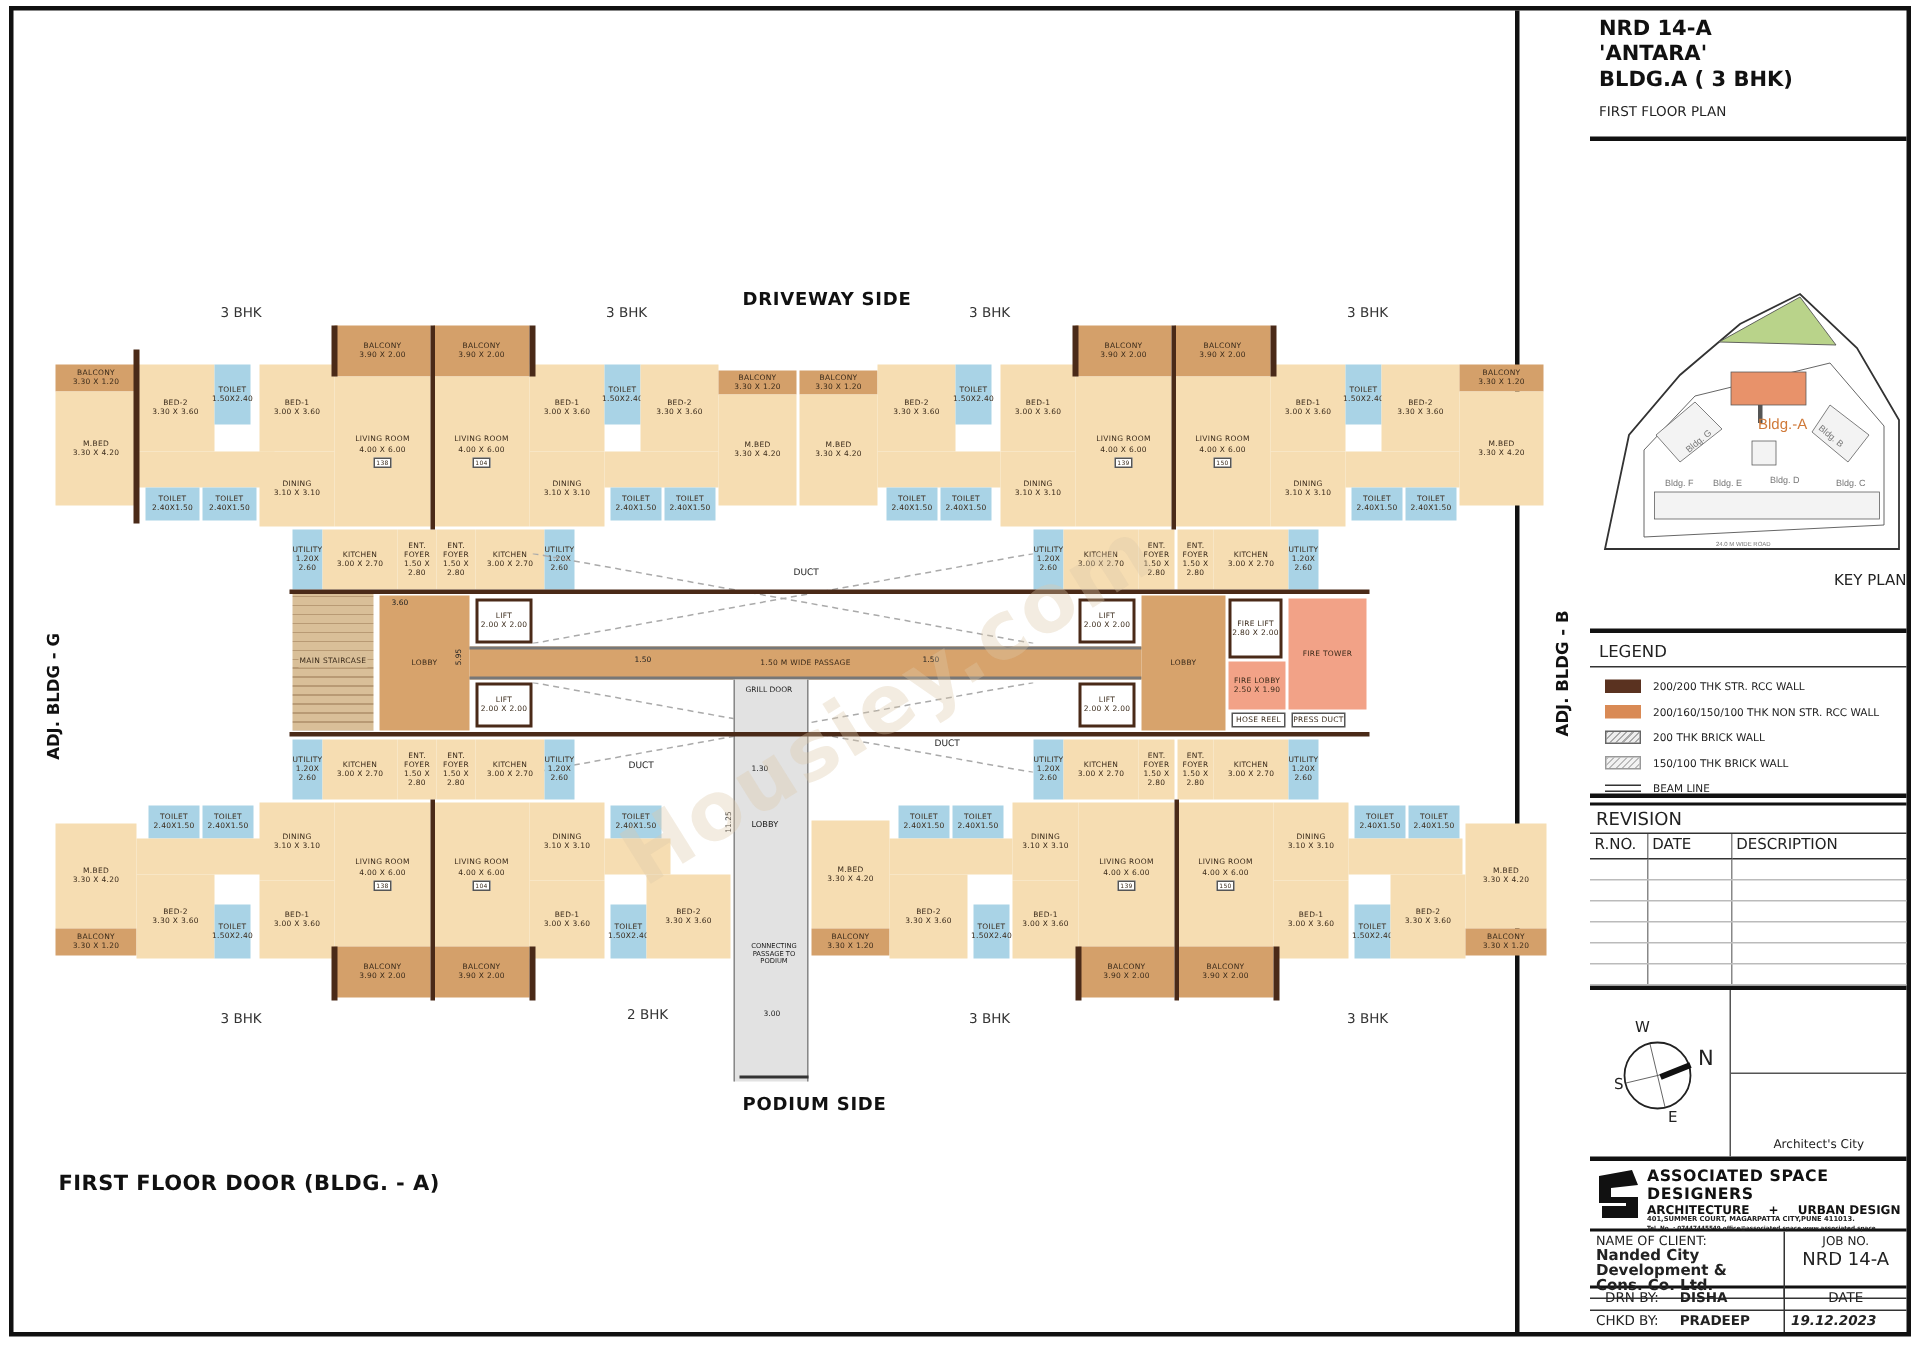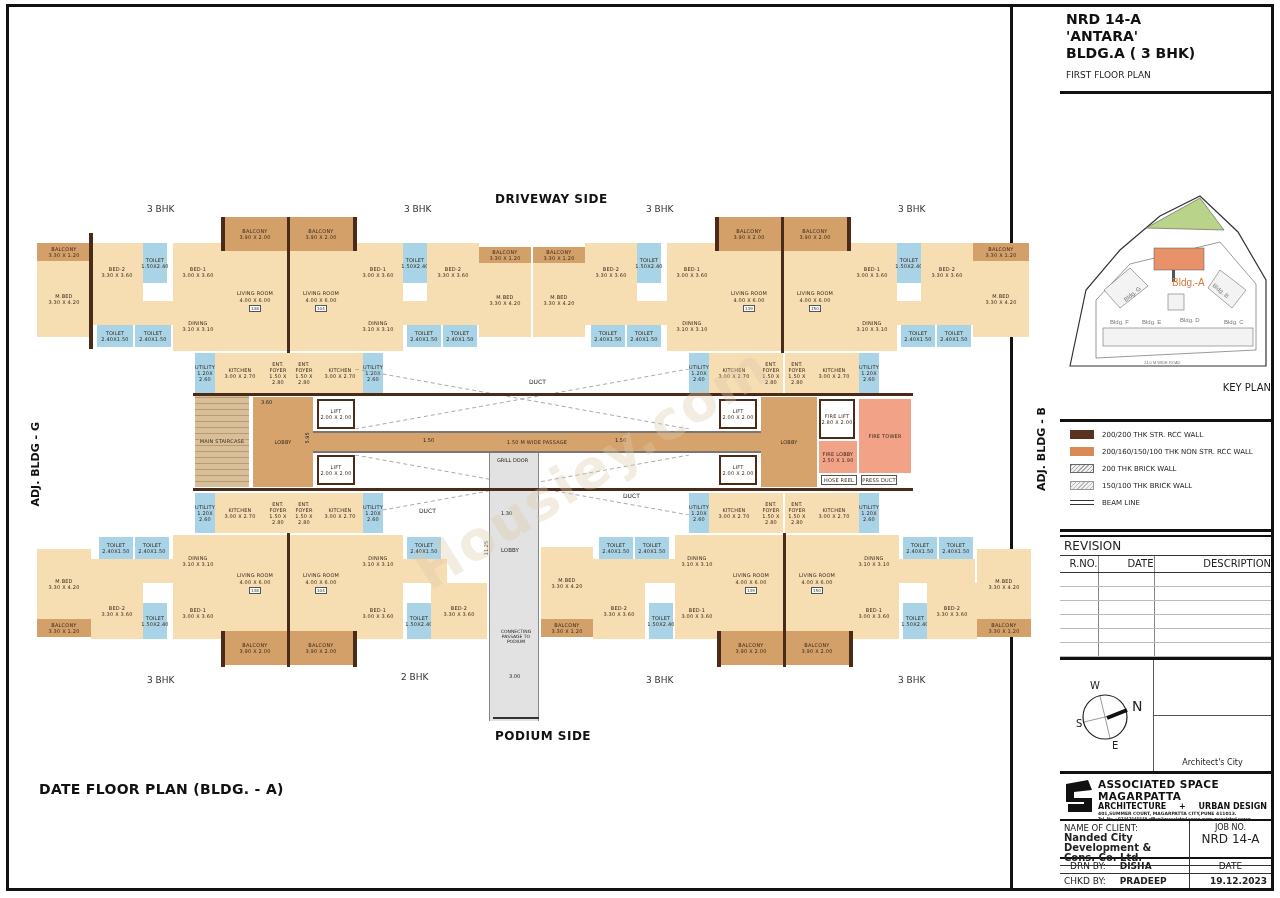--- a/index.html
+++ b/index.html
@@ -29,47 +29,47 @@
   .pbox { position: absolute; left: 0; width: 211px; border-bottom: 3px solid #111; }
   .hdr-big { font-weight: bold; font-size: 14px; line-height: 17px; color: #111; }
   .legend-row { display: flex; align-items: center; height: 17px; font-size: 7px; color: #222; }
   .sw { width: 24px; height: 9px; margin-right: 8px; }
   .sw-dark { background: #5a3220; }
   .sw-orange { background: #d98a55; }
   .sw-hatch { background: repeating-linear-gradient(135deg, #aaa 0 1px, #eee 1px 3px); border: 1px solid #666; }
   .sw-hatch2 { background: repeating-linear-gradient(135deg, #bbb 0 1px, #f2f2f2 1px 3px); border: 1px solid #999; }
   .sw-beam { height: 5px; border-top: 1px solid #333; border-bottom: 1px solid #333; }
   .rev-table { width: 100%; border-collapse: collapse; font-size: 9px; }
-  .rev-table td, .rev-table th { border-right: 1px solid #888; border-bottom: 1px solid #bbb; height: 14px; text-align: right; padding-left: 3px; font-weight: normal; }
+  .rev-table td, .rev-table th { border-right: 1px solid #888; border-bottom: 1px solid #bbb; height: 14px; text-align: left; padding-left: 3px; font-weight: normal; }
   .rev-table th { border-bottom: 1px solid #333; height: 16px; font-size: 10px; }
   .firm { display: flex; padding: 4px 4px; }
   .firm-name { font-weight: bold; font-size: 10.5px; letter-spacing: 0.4px; color: #111; }
   .firm-sub { font-weight: bold; font-size: 8px; display: flex; justify-content: space-between; color: #111; }
   .firm-addr { font-weight: bold; font-size: 4.5px; color: #222; }
   .cell { border-right: 1px solid #333; border-bottom: 1px solid #333; font-size: 9px; padding: 2px 4px; }
 </style>
 </head>
 <body>
 
 <div class="sheet">
 
   <div class="drawing">
 
     <div class="abs side-label" style="left:486px; top:185px;">DRIVEWAY SIDE</div>
     <div class="abs side-label" style="left:486px; top:722px;">PODIUM SIDE</div>
     <div class="abs vert" style="left:20px; top:415px;">ADJ. BLDG - G</div>
     <div class="abs vert" style="left:1026px; top:400px;">ADJ. BLDG - B</div>
-    <div class="abs plan-title" style="left:30px; top:774px;">DATE FLOOR PLAN  (BLDG. - A)</div>
+    <div class="abs plan-title" style="left:30px; top:774px;">FIRST FLOOR DOOR  (BLDG. - A)</div>
 
     <div class="abs title-sm" style="left:138px; top:197px;">3 BHK</div>
     <div class="abs title-sm" style="left:395px; top:197px;">3 BHK</div>
     <div class="abs title-sm" style="left:637px; top:197px;">3 BHK</div>
     <div class="abs title-sm" style="left:889px; top:197px;">3 BHK</div>
     <div class="abs title-sm" style="left:138px; top:668px;">3 BHK</div>
-    <div class="abs title-sm" style="left:392px; top:665px;">2 BHK</div>
+    <div class="abs title-sm" style="left:409px; top:665px;">2 BHK</div>
     <div class="abs title-sm" style="left:637px; top:668px;">3 BHK</div>
     <div class="abs title-sm" style="left:889px; top:668px;">3 BHK</div>
 
     <div>
       <div class="room r-balc" style="left:28px; top:236px; width:54px; height:18px;">
           <span>BALCONY</span>
           <span>3.30 X 1.20</span>
         </div>
       <div class="room r-floor" style="left:28px; top:254px; width:54px; height:76px;">
           <span>M.BED</span>
@@ -624,20 +624,21 @@
           <text x="82" y="134">Bldg. E</text>
           <text x="120" y="132">Bldg. D</text>
           <text x="164" y="134">Bldg. C</text>
           <text x="84" y="174" font-size="4">24.0 M WIDE ROAD</text>
         </g>
       </svg>
       <div style="position:absolute; left:0; top:288px; width:211px; text-align:right; font-size:10px;">KEY PLAN</div>
     </div>
 
     <div class="pbox" style="top:415px; height:110px;">
+      <div style="font-size:11px; padding:6px 6px 3px; border-bottom:1px solid #333;">LEGEND</div>
       <div style="padding:4px 10px;">
         <div class="legend-row">
             <span class="sw sw-dark"></span>
             <span>200/200 THK STR. RCC WALL</span>
           </div>
         <div class="legend-row">
             <span class="sw sw-orange"></span>
             <span>200/160/150/100 THK NON STR. RCC WALL</span>
           </div>
         <div class="legend-row">
@@ -715,21 +716,21 @@
       <div class="abs" style="left:94px; top:98px; width:117px; text-align:center; font-size:8px;">Architect's City</div>
     </div>
 
     <div class="pbox" style="top:767px; height:114px; border-bottom:none;">
       <div class="firm" style="border-bottom:2px solid #111; height:47px;">
         <svg width="30" height="36" style="flex:none; margin-right:4px;">
           <path d="M2 6 L24 2 L28 12 L10 14 L10 20 L28 20 L28 34 L4 34 L4 26 L20 26 L20 24 L2 24 Z" fill="#111"></path>
           <rect x="12" y="16" width="10" height="3" fill="#fff"></rect>
         </svg>
         <div style="flex:1;">
-          <div class="firm-name">ASSOCIATED SPACE MAGARPATTA</div>
+          <div class="firm-name">ASSOCIATED SPACE DESIGNERS</div>
           <div class="firm-sub">
             <span>ARCHITECTURE</span>
               <span>+</span>
               <span>URBAN DESIGN</span>
           </div>
           <div class="firm-addr">401,SUMMER COURT, MAGARPATTA CITY,PUNE 411013.</div>
           <div class="firm-addr" style="font-size:3.8px;">Tel. No. : 07447445549   office@associated.space   www.associated.space</div>
         </div>
       </div>
       <div style="display:grid; grid-template-columns:130px 81px; border-bottom:2px solid #111; height:38px;">
@@ -745,17 +746,17 @@
       <div style="display:grid; grid-template-columns:130px 81px; font-size:8.5px;">
         <div class="cell" style="display:flex; gap:14px;">
           <span style="padding-left:6px;">DRN BY:</span>
             <span style="font-weight:bold;">DISHA</span>
         </div>
         <div class="cell" style="border-right:none; text-align:center;">DATE</div>
         <div class="cell" style="display:flex; gap:14px; border-bottom:none;">
           <span>CHKD BY:</span>
             <span style="font-weight:bold;">PRADEEP</span>
         </div>
-        <div class="cell" style="border-right:none; border-bottom:none; text-align:right; font-weight:bold;">19.12.2023</div>
+        <div class="cell" style="border-right:none; border-bottom:none; text-align:left; font-weight:bold;font-style:italic;">19.12.2023</div>
       </div>
     </div>
   </div>
 </div>
 
 </body></html>

